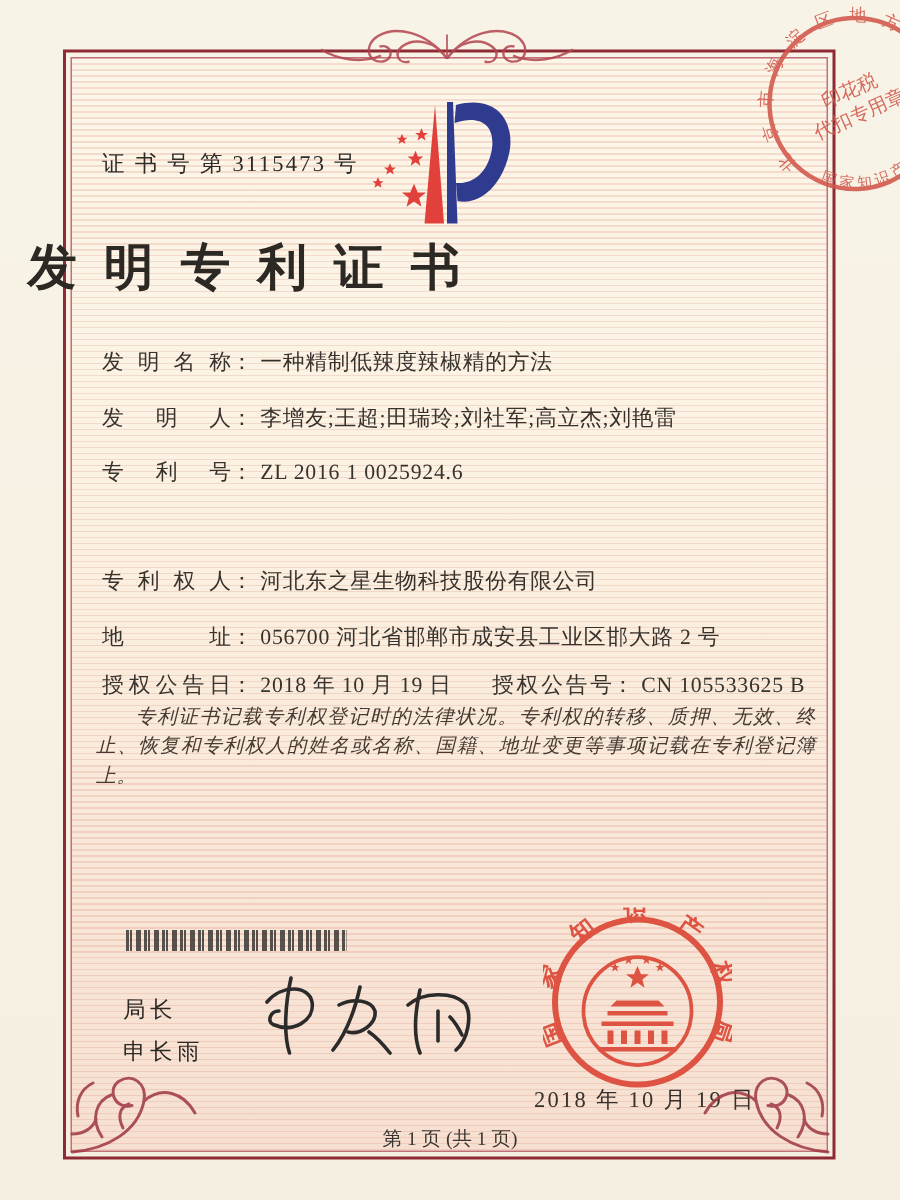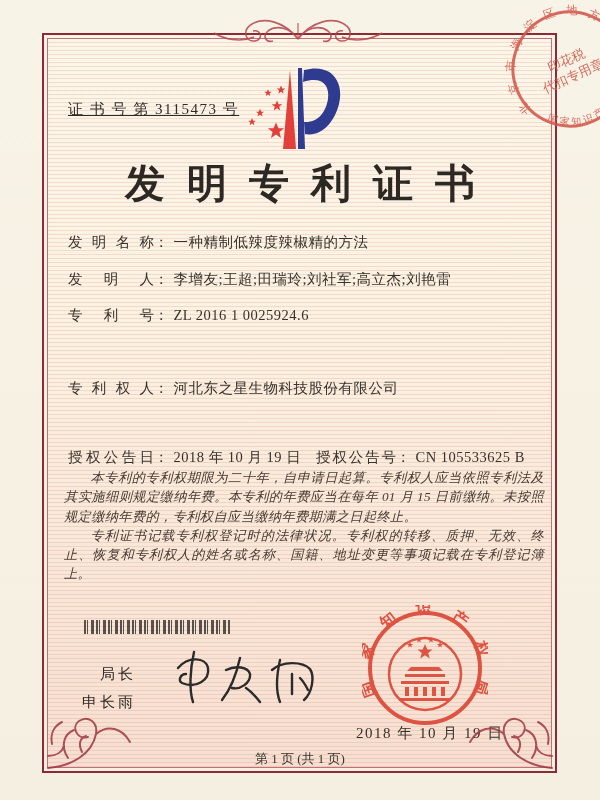--- a/index.html
+++ b/index.html
@@ -14,37 +14,37 @@
     border:2.5px solid #8e2a34;
   }
   .frame-inner{
     position:absolute; left:3px; top:3px; right:3px; bottom:3px;
     border:1px solid #c07079;
     background:
       repeating-linear-gradient(0deg, rgba(211,118,98,0.20) 0px, rgba(211,118,98,0.20) 1px, rgba(0,0,0,0) 1px, rgba(0,0,0,0) 4px),
       linear-gradient(180deg,#fcf6e9 0%,#fbf2e3 38%,#f9e9da 68%,#f6dfd1 100%);
   }
   
-  .cert-no{position:absolute; left:68px; top:100px; font-size:15px; color:#2f2b27; letter-spacing:1.5px;text-decoration:underline;}
-  .title{position:absolute; left:0; top:156px; width:100%; text-align:center;
-    font-size:40px; color:#2c2824; letter-spacing:0.55em; text-indent:0.55em; font-weight:600;}
+  .cert-no{position:absolute; left:68px; top:100px; font-size:15px; color:#2f2b27; letter-spacing:1.5px;}
+  .title{position:absolute; left:0; top:156px; width:100%; 
+    font-size:33px; color:#2c2824; letter-spacing:0.55em; text-indent:0.55em; font-weight:600;}
   .field-row{position:absolute; left:68px; width:480px; font-size:14.5px; color:#37322c; line-height:20px;}
   .flabel{display:inline-block; width:86px; text-align:justify; text-align-last:justify; vertical-align:top;}
   .fcolon{display:inline-block; margin-right:5px;}
   .fvalue{letter-spacing:0.5px;}
-  .grant-second{position:absolute; left:248px; top:0;font-family:Liberation Serif, serif;}
+  .grant-second{position:absolute; left:260px; top:0;font-family:Liberation Serif, serif;}
   .grant-second .flabel{width:80px;}
   .body-text{position:absolute; left:64px; top:468px; width:480px;
     font-size:13.2px; line-height:19.3px; color:#463a32; font-style:italic; letter-spacing:0.4px;}
   .body-text p{margin:0; text-indent:2em; text-align:justify;}
   .barcode{position:absolute; left:84px; top:620px; width:147px; height:14px;
     background:repeating-linear-gradient(90deg,#2f2d2b 0 2px,transparent 2px 3px,#2f2d2b 3px 4px,transparent 4px 7px,#2f2d2b 7px 10px,transparent 10px 12px);
     opacity:.8;}
   .director{position:absolute; left:82px; top:660px; font-size:15px; color:#2d2925;
-    font-family:"Liberation Sans","DejaVu Sans",sans-serif; line-height:28px; letter-spacing:3px;text-align:right;}
+    font-family:"Liberation Sans","DejaVu Sans",sans-serif; line-height:28px; letter-spacing:3px;}
   .signature{position:absolute; left:168px; top:644px;}
   .seal-svg{position:absolute; left:362px; top:605px; opacity:.92;}
   .seal-date{position:absolute; left:356px; top:724px; width:150px; font-size:15px; color:#38312b; letter-spacing:1.5px;}
   .footer{position:absolute; left:0; top:750px; width:100%; text-align:center; font-size:13px; color:#3a352f;}
   
   .top-ornament{position:absolute; left:202px; top:13px;}
   .corner-fl{position:absolute;}
   .corner-left{left:44px; top:686px;}
   .corner-right{left:464px; top:686px; transform:scaleX(-1);}
   .logo{position:absolute; left:238px; top:56px;}
@@ -95,29 +95,31 @@
   </div>
   <div class="field-row" style="top:269px">
     <span class="flabel">发明人</span><span class="fcolon">：</span><span class="fvalue">李增友;王超;田瑞玲;刘社军;高立杰;刘艳雷</span>
   </div>
   <div class="field-row" style="top:305px">
     <span class="flabel">专利号</span><span class="fcolon">：</span><span class="fvalue">ZL 2016 1 0025924.6</span>
   </div>
   <div class="field-row" style="top:378px">
     <span class="flabel">专利权人</span><span class="fcolon">：</span><span class="fvalue">河北东之星生物科技股份有限公司</span>
   </div>
+  <div class="field-row" style="top:415px">
+    <span class="flabel">地址</span><span class="fcolon">：</span><span class="fvalue">056700 河北省邯郸市成安县工业区邯大路 2 号</span>
+  </div>
   <div class="field-row" style="top:447px">
     <span class="flabel">授权公告日</span><span class="fcolon">：</span><span class="fvalue">2018 年 10 月 19 日</span>
     <span class="grant-second">
       <span class="flabel">授权公告号</span><span class="fcolon">：</span><span class="fvalue">CN 105533625 B</span>
     </span>
   </div>
 
   <div class="body-text">
-    <p>本专利的专利权期限为二十年，自申请日起算。专利权人应当依照专利法及其实施细则规定缴纳年费。本专利的年费应当在每年 01 月 15 日前缴纳。未按照规定缴纳年费的，专利权自应当缴纳年费期满之日起终止。</p>
     <p>专利证书记载专利权登记时的法律状况。专利权的转移、质押、无效、终止、恢复和专利权人的姓名或名称、国籍、地址变更等事项记载在专利登记簿上。</p>
   </div>
 
   <div class="barcode"></div>
 
   <div class="director">
     <div>局长</div>
     <div>申长雨</div>
   </div>
 

